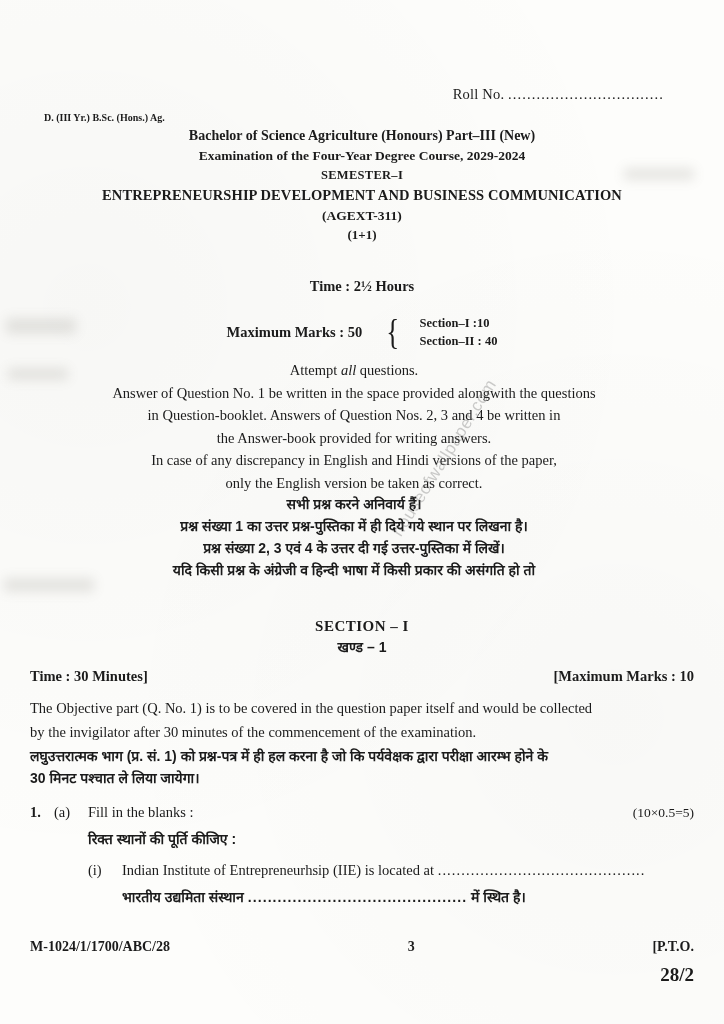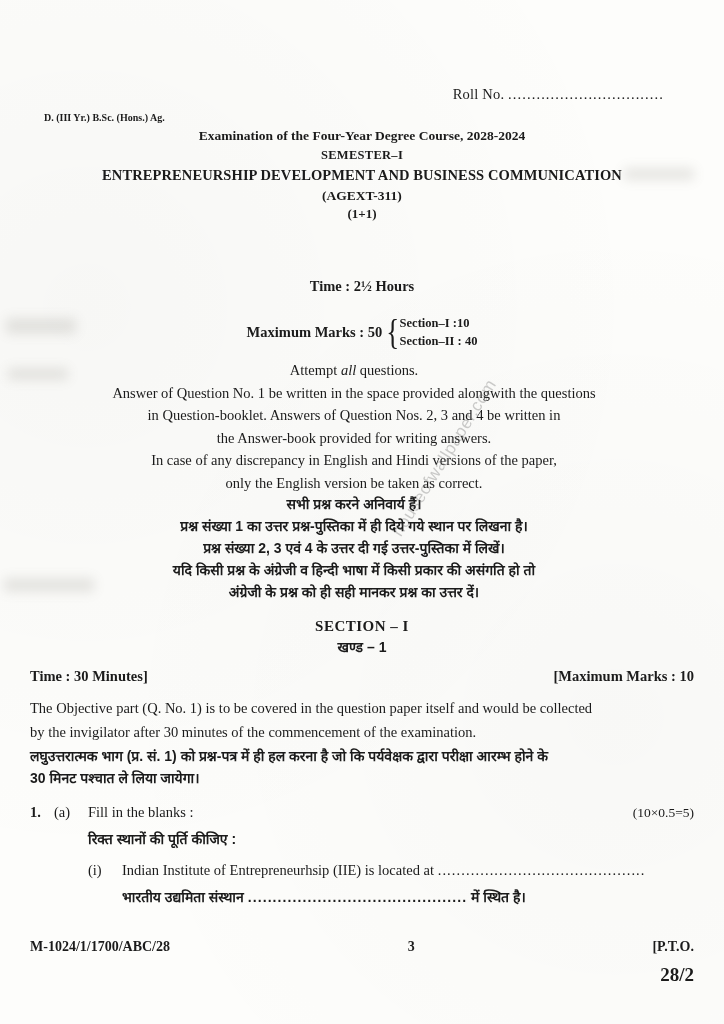--- a/index.html
+++ b/index.html
@@ -74,21 +74,21 @@
     font-weight: 700;
   }
 
   .marks-row {
     position: absolute;
     top: 296px;
     left: 0; right: 0;
     display: flex;
     justify-content: center;
     align-items: center;
-    gap: 0;
+    gap: 20px;
   }
   .marks-label { font-size: 14.5px; font-weight: 700; }
   .brace {
     font-size: 36px;
     line-height: 0.85;
     transform: scaleX(0.75);
     font-weight: 400;
     margin: 0 -2px 0 2px;
   }
   .sections-col {
@@ -236,21 +236,22 @@
     <div class="smudge" style="left:600px; top:150px; width:70px; height:12px;"></div>
 
     <div class="rollno">
       <span>Roll No.</span>
       <span class="dots">.................................</span>
     </div>
 
     <div class="code-line">D. (III Yr.) B.Sc. (Hons.) Ag.</div>
 
     <div class="headblock">
-      <div class="l2">Examination of the Four-Year Degree Course, 2028-2024</div>
+      <div class="l1">Bachelor of Science Agriculture (Honours) Part–III (New)</div>
+      <div class="l2">Examination of the Four-Year Degree Course, 2029-2024</div>
       <div class="l3">SEMESTER–I</div>
       <div class="l4">ENTREPRENEURSHIP DEVELOPMENT AND BUSINESS COMMUNICATION</div>
       <div class="l5">(AGEXT-311)</div>
       <div class="l6">(1+1)</div>
     </div>
 
     <div class="time-line">Time : 2½ Hours</div>
 
     <div class="marks-row">
       <span class="marks-label">Maximum Marks : 50</span>
@@ -267,21 +268,20 @@
       </div>
       <div>Answer of Question No. 1 be written in the space provided alongwith the questions</div>
       <div>in Question-booklet. Answers of Question Nos. 2, 3 and 4 be written in</div>
       <div>the Answer-book provided for writing answers.</div>
       <div>In case of any discrepancy in English and Hindi versions of the paper,</div>
       <div>only the English version be taken as correct.</div>
       <div class="hin">सभी प्रश्न करने अनिवार्य हैं।</div>
       <div class="hin">प्रश्न संख्या 1 का उत्तर प्रश्न-पुस्तिका में ही दिये गये स्थान पर लिखना है।</div>
       <div class="hin">प्रश्न संख्या 2, 3 एवं 4 के उत्तर दी गई उत्तर-पुस्तिका में लिखें।</div>
       <div class="hin">यदि किसी प्रश्न के अंग्रेजी व हिन्दी भाषा में किसी प्रकार की असंगति हो तो</div>
-      <div class="hin">अंग्रेजी के प्रश्न को ही सही मानकर प्रश्न का उत्तर दें।</div>
     </div>
 
     <div class="sectionhead">
       <div class="s1">SECTION – I</div>
       <div class="s2">खण्ड – 1</div>
     </div>
 
     <div class="meta-row">
       <span>Time : 30 Minutes]</span>
       <span>[Maximum Marks : 10</span>

